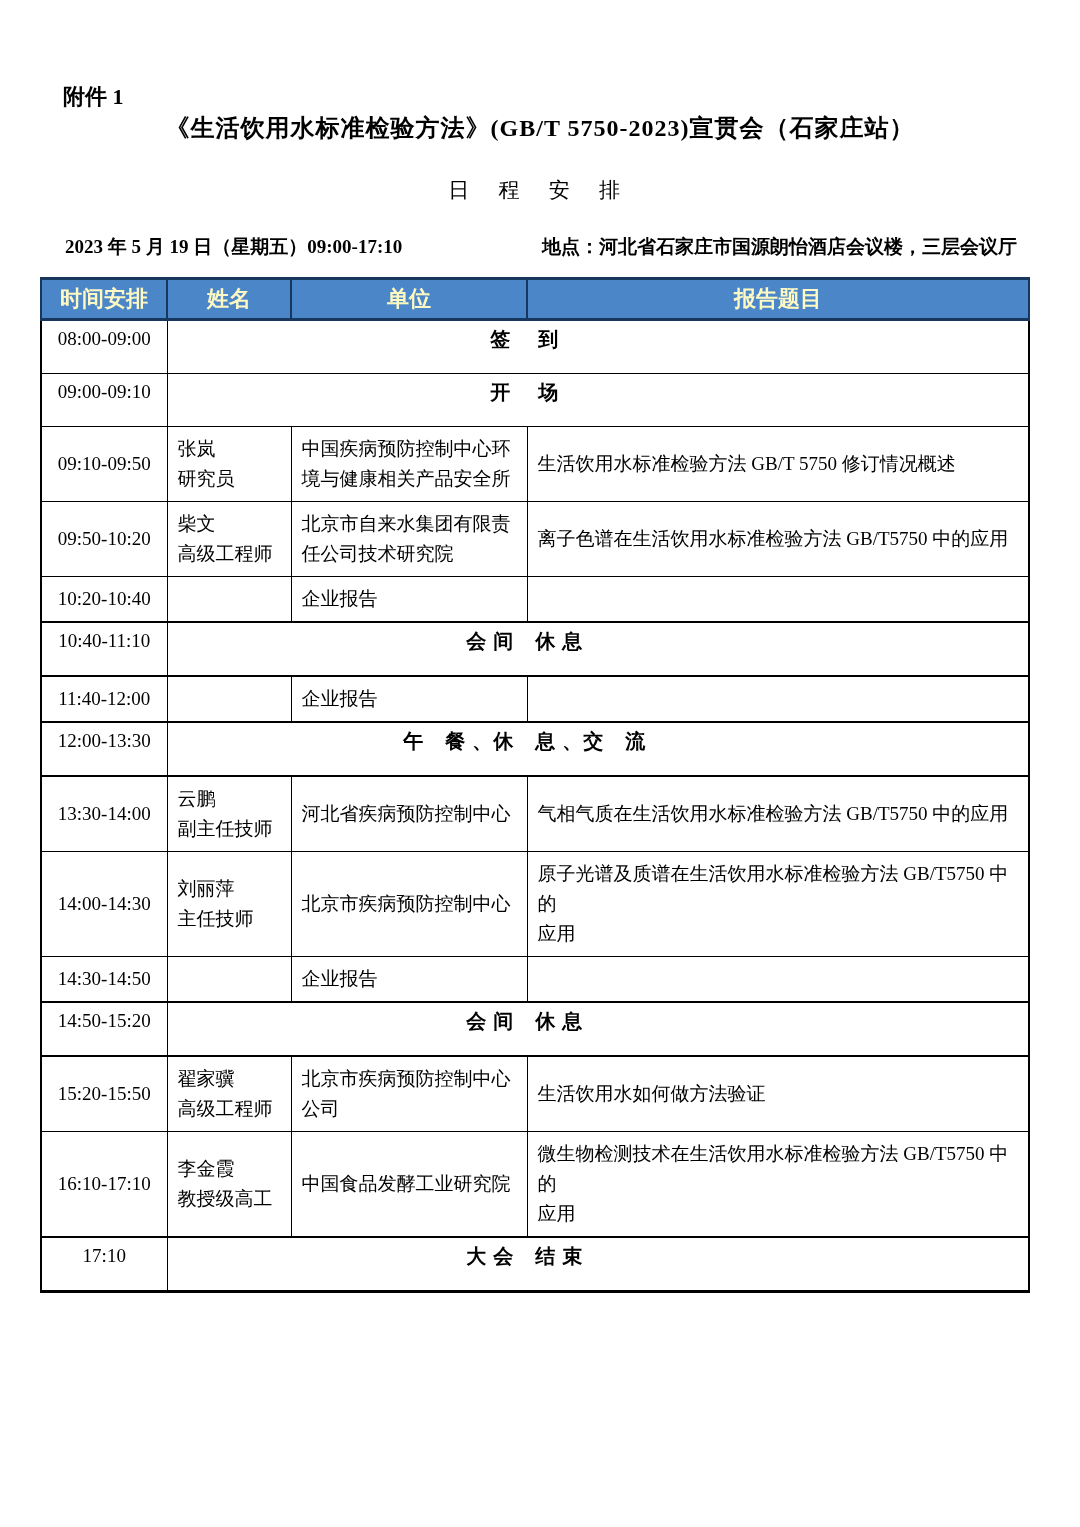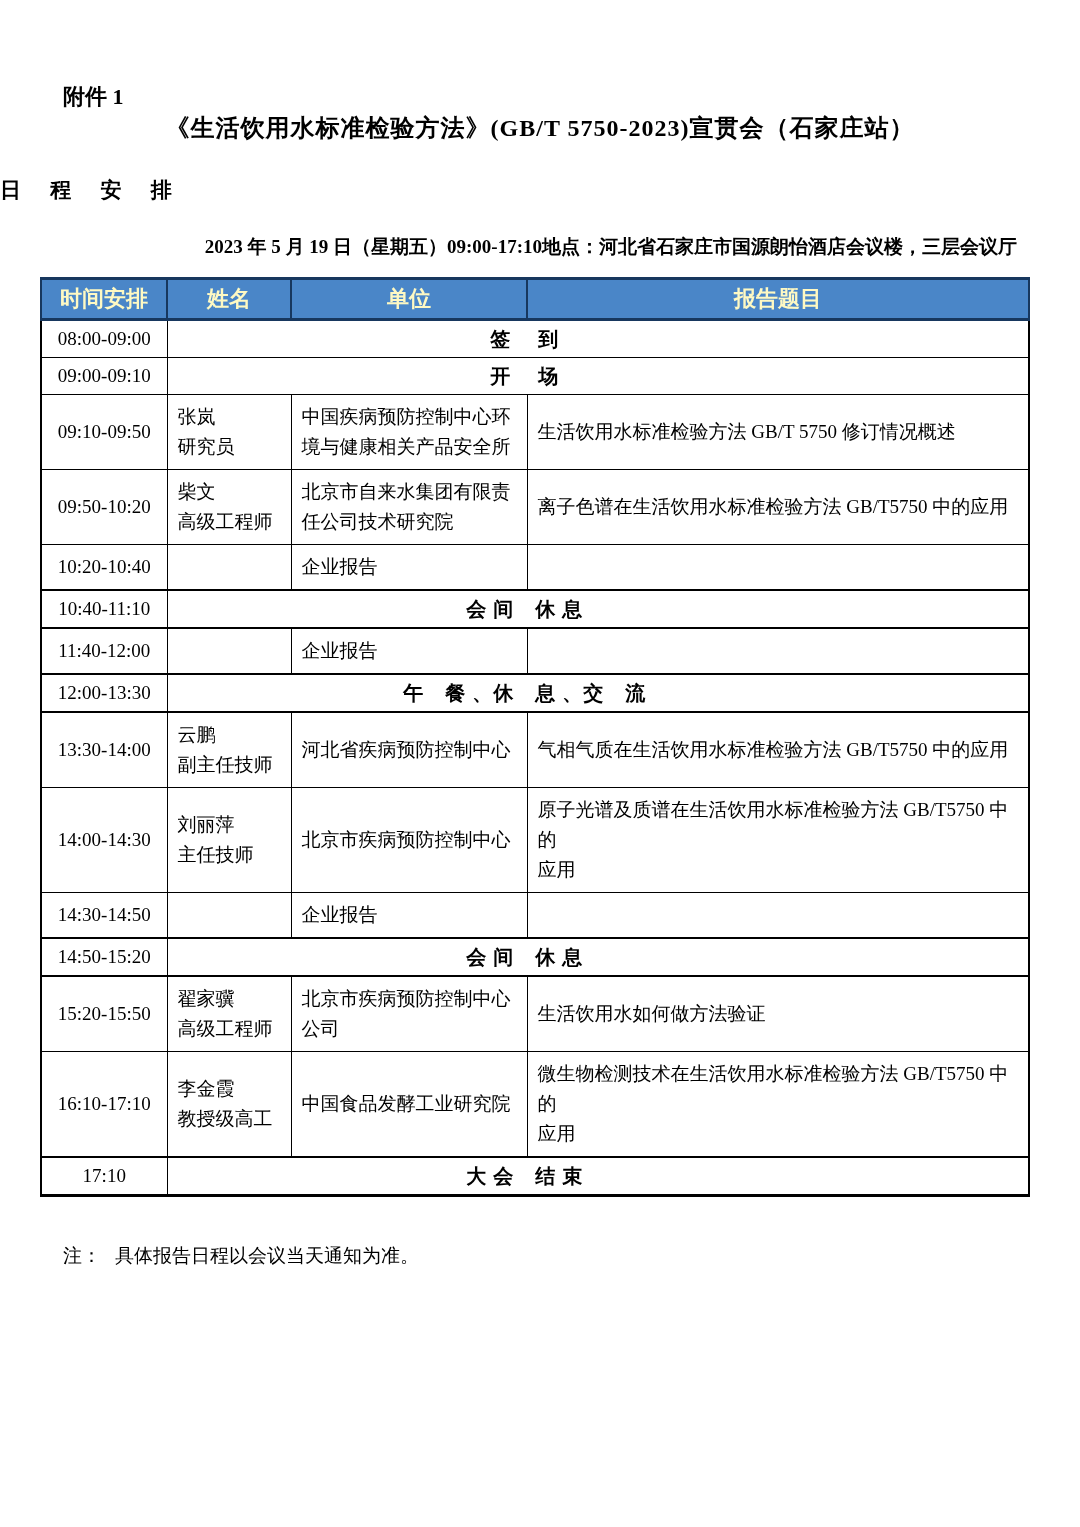--- a/index.html
+++ b/index.html
@@ -23,26 +23,27 @@
     margin:82px 0 0 63px;
     font-size:22px;font-weight:bold;
   }
   .doc-title{
     text-align:center;
     font-size:24px;font-weight:bold;
     letter-spacing:1px;
   }
   .doc-subtitle{
     margin-top:32px;
-    font-size:21px;font-weight:bold;
+    text-align:center;
+    font-size:21px;font-weight:normal;
     letter-spacing:12px;
   }
   .meta-row{
     margin:30px 63px 0 65px;
-    display:flex;justify-content:flex-end;align-items:baseline;
+    display:flex;justify-content:space-between;align-items:baseline;
     font-size:19px;font-weight:bold;
   }
 
   table.schedule{
     margin:17px 0 0 40px;
     width:988px;
     border-collapse:collapse;
     table-layout:fixed;
     border:2px solid var(--ink);
   }
@@ -71,21 +72,21 @@
   td.time-cell{
     text-align:center;
     padding:7px 2px;
   }
   td.name-cell,td.org-cell,td.topic-cell{
     text-align:left;
     padding:7px 10px;
   }
   tr.merged-row td{
     line-height:24px;
-    padding-top:6px;padding-bottom:6px;
+    padding-top:6px;padding-bottom:22px;
   }
   td.merged-cell{
     font-weight:bold;
     text-align:center;
     padding:6px 146px 6px 0;
     letter-spacing:1px;
     font-size:20px;
   }
   tr.break-row td{
     border-top:2px solid var(--ink);

